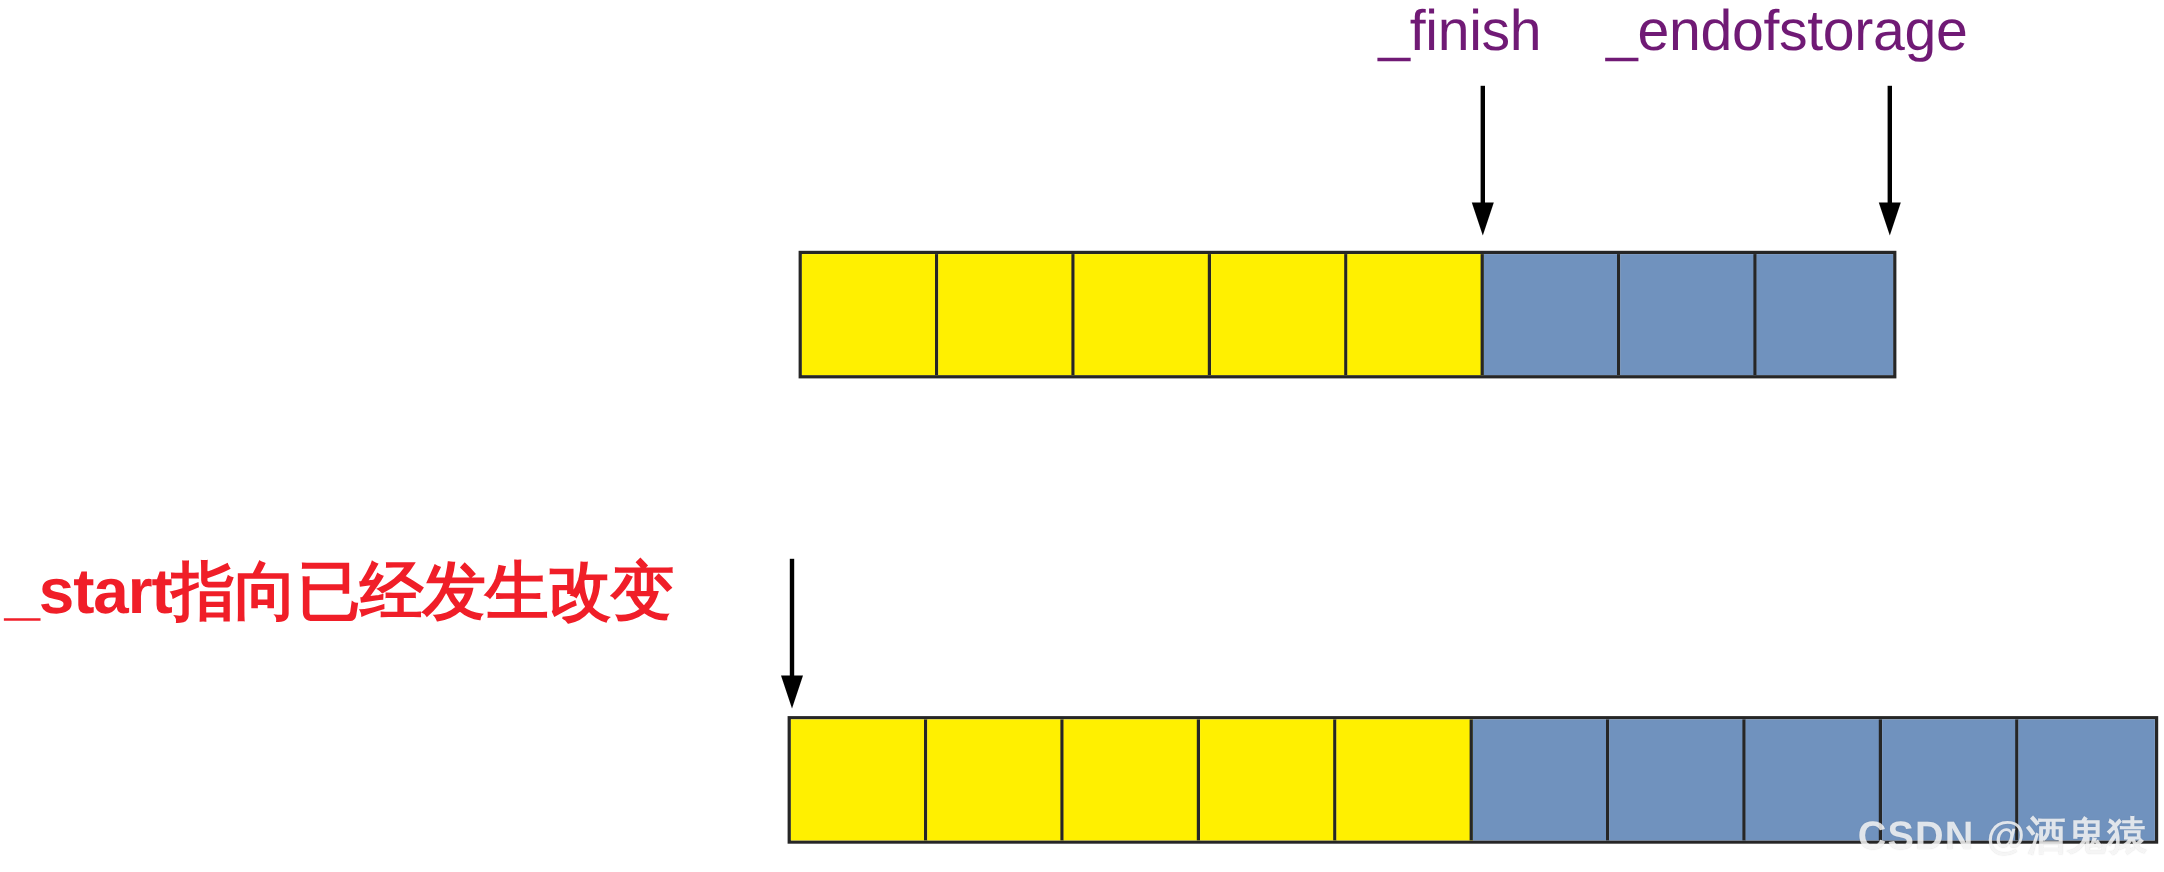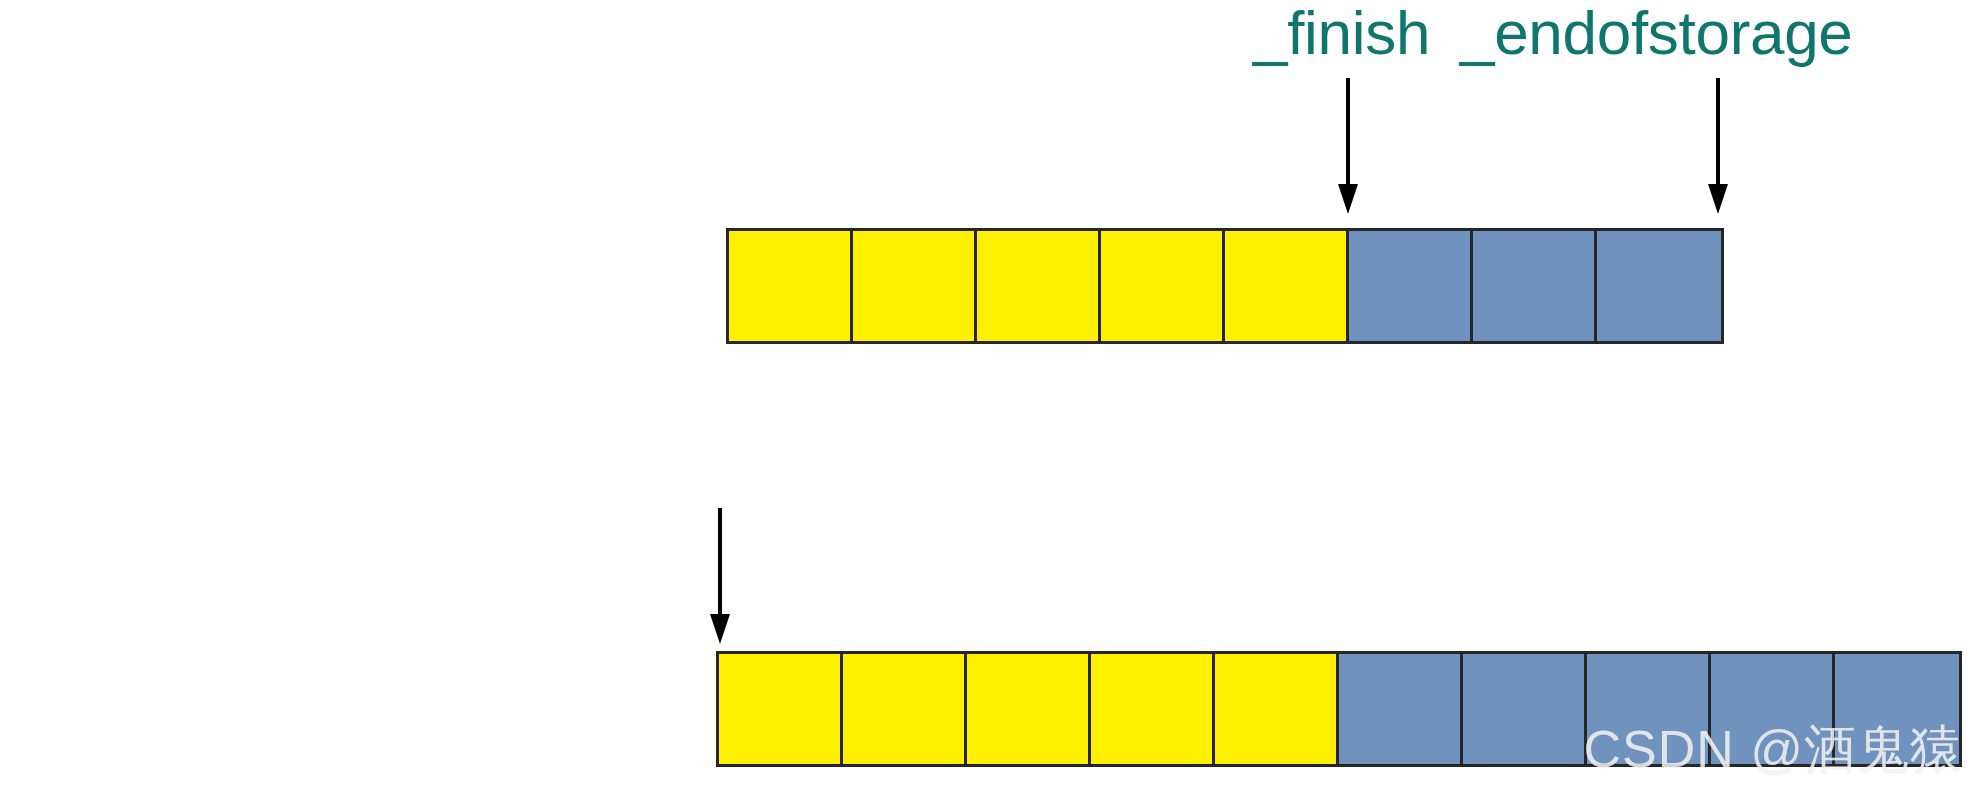--- a/index.html
+++ b/index.html
@@ -20,23 +20,23 @@
     position: absolute;
     inset: 0;
     width: 1967px;
     height: 793px;
   }
 
   
   .ptr-label {
     position: absolute;
     font-family: "Liberation Sans", sans-serif;
-    font-size: 62px;
+    font-size: 52px;
     font-weight: 400;
-    color: #0f766e;
+    color: #701a75;
     white-space: nowrap;
     line-height: 1.0;
     letter-spacing: -0.3px;
   }
   #label-finish       { left: 1253px; top: 2px; }
   #label-endofstorage { left: 1460px; top: 2px; }
   #label-start        { left: 668px;  top: 440px; }
 
   
   .arrow {
@@ -102,25 +102,25 @@
     font-weight: bold;
     color: #F01E28;
     white-space: nowrap;
     line-height: 1.15;
     letter-spacing: -1px;
   }
 
   
   #watermark {
     position: absolute;
-    right: 4px;
+    right: 14px;
     bottom: 8px;
     font-family: "Liberation Sans", sans-serif;
-    font-size: 52px;
-    font-weight: 400;
+    font-size: 36px;
+    font-weight: 700;
     color: rgba(255,255,255,0.78);
     white-space: nowrap;
     letter-spacing: 1px;
     pointer-events: none;
     text-shadow: 0 0 1px rgba(120,120,120,0.35);
   }
 </style>
 </head>
 <body>
 
@@ -163,16 +163,17 @@
       <div class="mem-cell used"></div>
       <div class="mem-cell used"></div>
       <div class="mem-cell used"></div>
       <div class="mem-cell free"></div>
       <div class="mem-cell free"></div>
       <div class="mem-cell free"></div>
       <div class="mem-cell free"></div>
       <div class="mem-cell free"></div>
     </div>
 
+  <div id="note-red">_start指向已经发生改变</div>
 
   <div id="watermark">CSDN @酒鬼猿</div>
 
 </div>
 
 </body></html>

